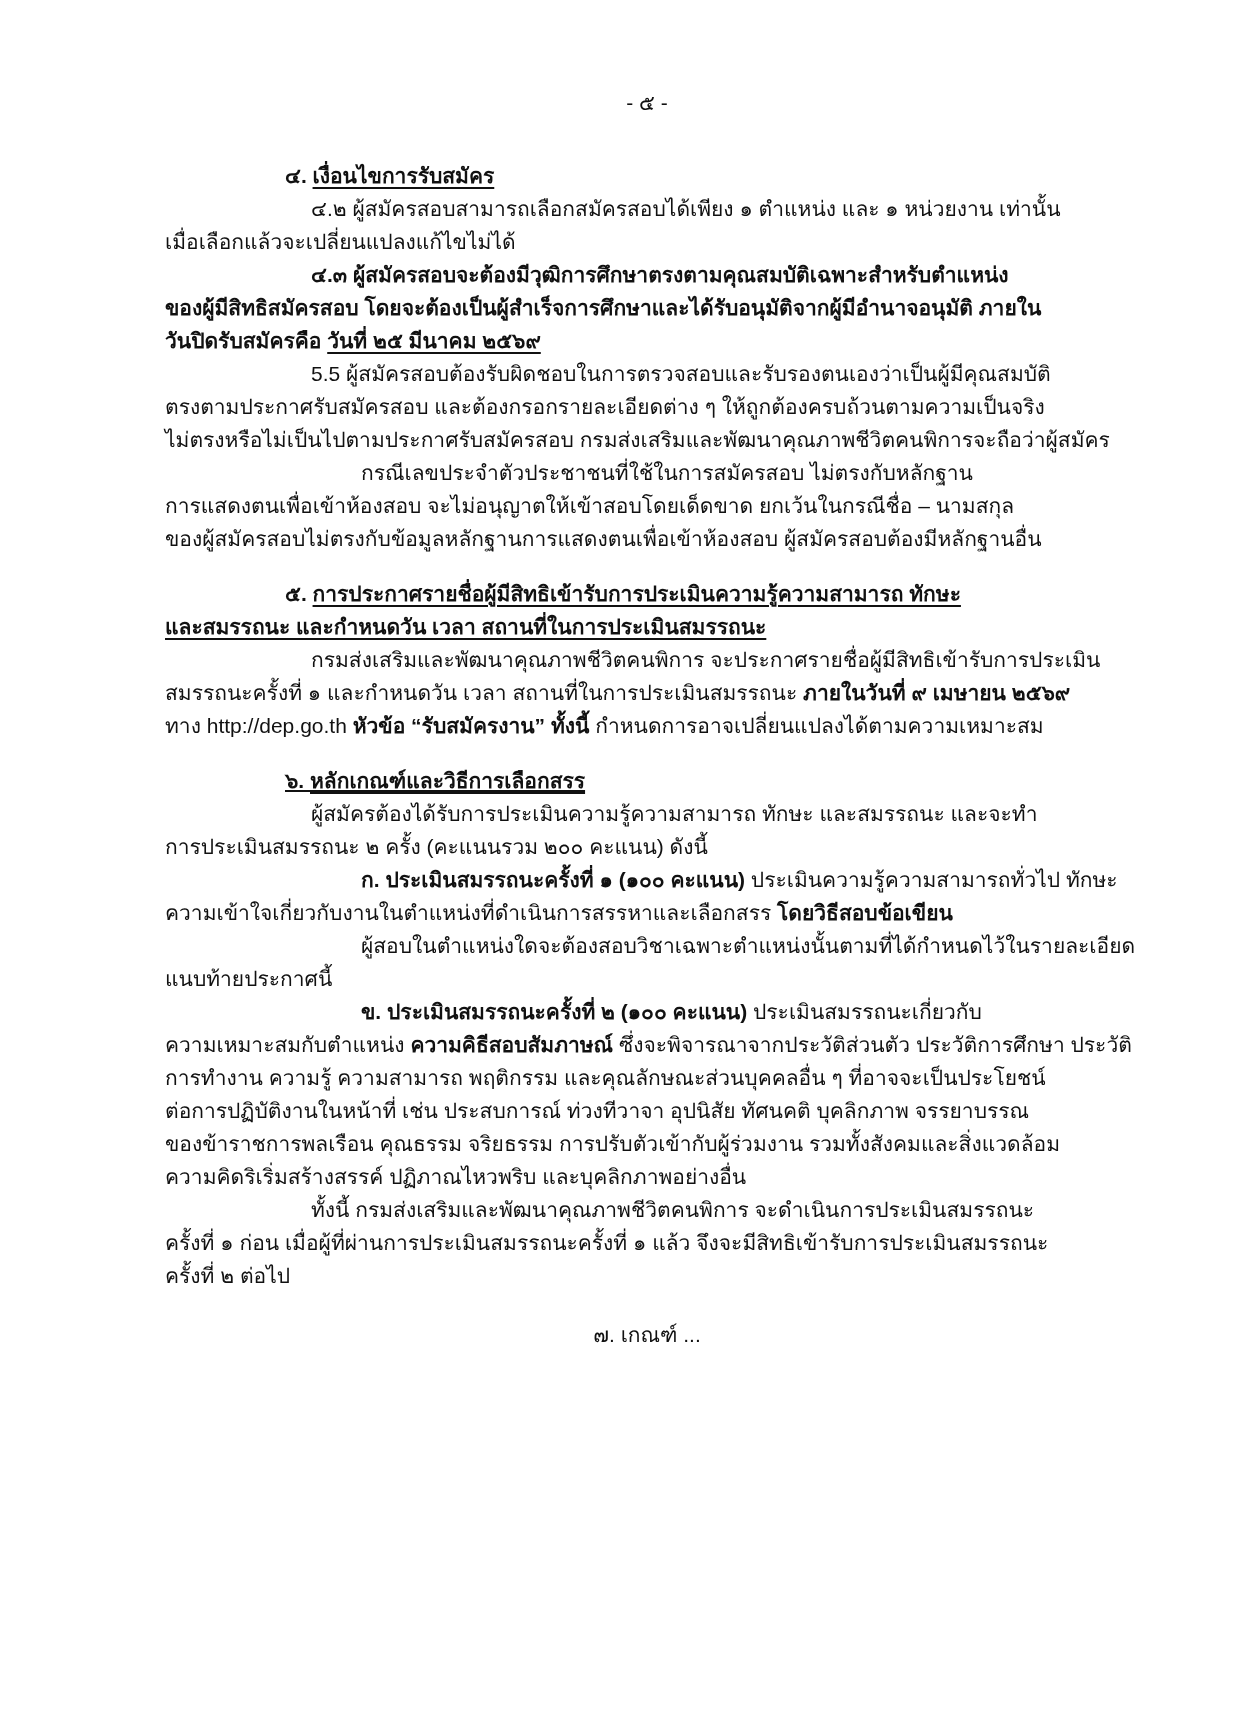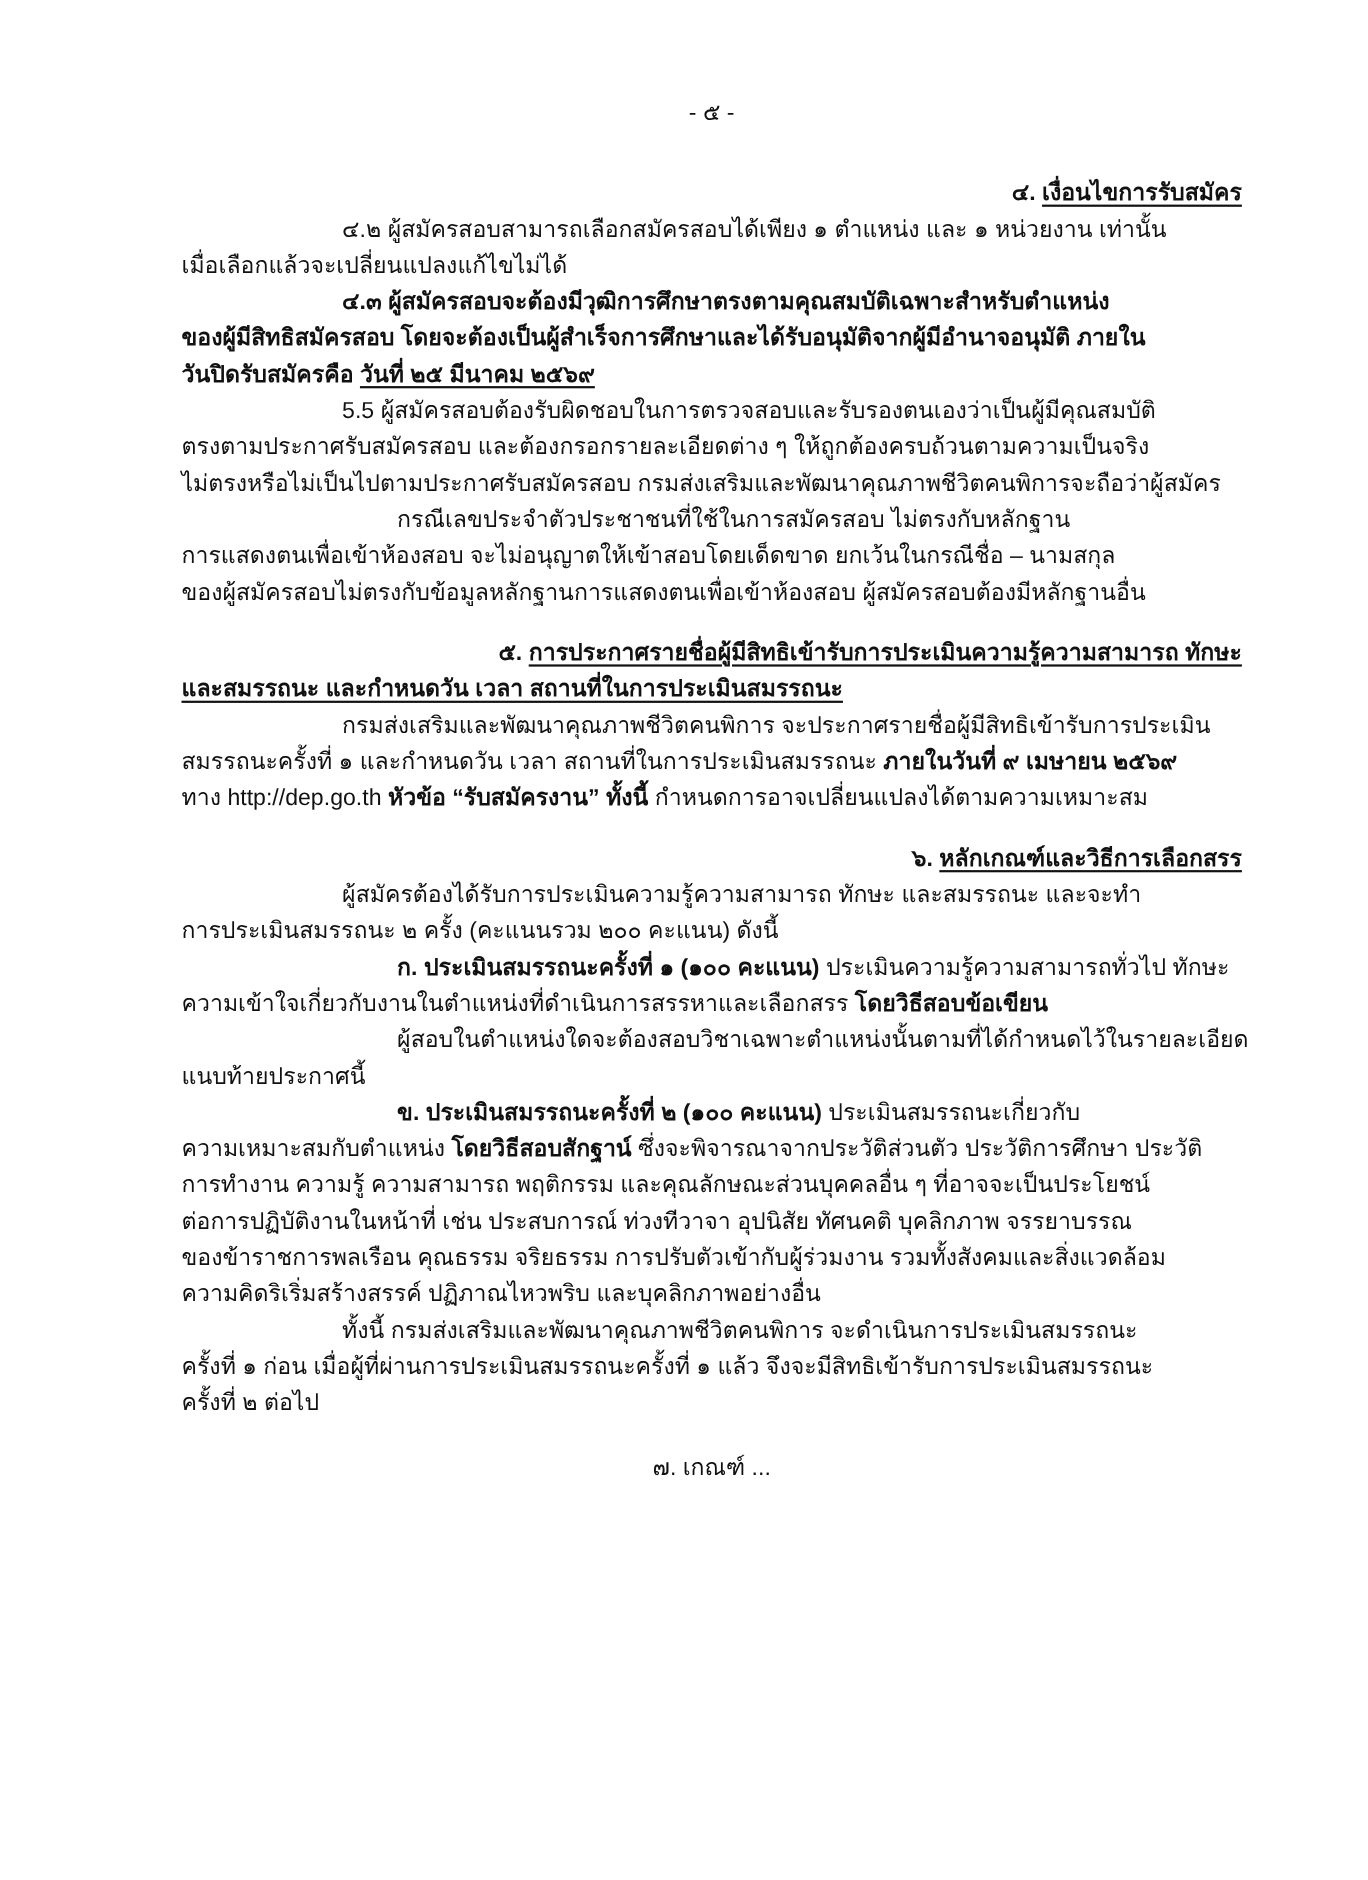--- a/index.html
+++ b/index.html
@@ -20,21 +20,21 @@
     line-height:33px;
     margin-bottom:40px;
     font-weight:400;
   }
   .doc .line{
     font-size:21px;
     line-height:33px;
     white-space:nowrap;
   }
   .ind-none{padding-left:0;}
-  .ind-h{padding-left:120px;text-align:right;}
+  .ind-h{padding-left:120px;}
   .ind-p1{padding-left:146px;}
   .ind-p2{padding-left:196px;}
   .align-right{text-align:center;}
   .seg-b{font-weight:700;}
   .seg-u{text-decoration:underline;text-underline-offset:4px;}
 </style>
 </head>
 <body>
 
 <div class="page">
@@ -50,29 +50,29 @@
       <div class="line ind-none"><span class="">ตรงตามประกาศรับสมัครสอบ และต้องกรอกรายละเอียดต่าง ๆ ให้ถูกต้องครบถ้วนตามความเป็นจริง</span></div>
       <div class="line ind-none"><span class="">ไม่ตรงหรือไม่เป็นไปตามประกาศรับสมัครสอบ กรมส่งเสริมและพัฒนาคุณภาพชีวิตคนพิการจะถือว่าผู้สมัคร</span></div>
       <div class="line ind-p2"><span class="">กรณีเลขประจำตัวประชาชนที่ใช้ในการสมัครสอบ ไม่ตรงกับหลักฐาน</span></div>
       <div class="line ind-none"><span class="">การแสดงตนเพื่อเข้าห้องสอบ จะไม่อนุญาตให้เข้าสอบโดยเด็ดขาด ยกเว้นในกรณีชื่อ – นามสกุล</span></div>
       <div class="line ind-none"><span class="">ของผู้สมัครสอบไม่ตรงกับข้อมูลหลักฐานการแสดงตนเพื่อเข้าห้องสอบ ผู้สมัครสอบต้องมีหลักฐานอื่น</span></div>
       <div class="line ind-h" style="margin-top: 22px;"><span class="seg-b">๕. </span><span class="seg-b seg-u">การประกาศรายชื่อผู้มีสิทธิเข้ารับการประเมินความรู้ความสามารถ ทักษะ</span></div>
       <div class="line ind-none"><span class="seg-b seg-u">และสมรรถนะ และกำหนดวัน เวลา สถานที่ในการประเมินสมรรถนะ</span></div>
       <div class="line ind-p1"><span class="">กรมส่งเสริมและพัฒนาคุณภาพชีวิตคนพิการ จะประกาศรายชื่อผู้มีสิทธิเข้ารับการประเมิน</span></div>
       <div class="line ind-none"><span class="">สมรรถนะครั้งที่ ๑ และกำหนดวัน เวลา สถานที่ในการประเมินสมรรถนะ </span><span class="seg-b">ภายในวันที่ ๙ เมษายน ๒๕๖๙</span></div>
       <div class="line ind-none"><span class="">ทาง http://dep.go.th </span><span class="seg-b">หัวข้อ</span><span class="seg-b"> “รับสมัครงาน” </span><span class="seg-b">ทั้งนี้</span><span class=""> กำหนดการอาจเปลี่ยนแปลงได้ตามความเหมาะสม</span></div>
-      <div class="line ind-h" style="margin-top: 22px;"><span class="seg-b">๖. </span><span class="seg-b seg-u">หลักเกณฑ์และวิธีการเลือกสรร</span></div>
+      <div class="line ind-h" style="margin-top: 22px; text-decoration: underline;"><span class="seg-b">๖. </span><span class="seg-b seg-u">หลักเกณฑ์และวิธีการเลือกสรร</span></div>
       <div class="line ind-p1"><span class="">ผู้สมัครต้องได้รับการประเมินความรู้ความสามารถ ทักษะ และสมรรถนะ และจะทำ</span></div>
       <div class="line ind-none"><span class="">การประเมินสมรรถนะ ๒ ครั้ง (คะแนนรวม ๒๐๐ คะแนน) ดังนี้</span></div>
       <div class="line ind-p2"><span class="seg-b">ก. ประเมินสมรรถนะครั้งที่ ๑ (๑๐๐ คะแนน)</span><span class=""> ประเมินความรู้ความสามารถทั่วไป ทักษะ</span></div>
       <div class="line ind-none"><span class="">ความเข้าใจเกี่ยวกับงานในตำแหน่งที่ดำเนินการสรรหาและเลือกสรร </span><span class="seg-b">โดยวิธีสอบข้อเขียน</span></div>
       <div class="line ind-p2"><span class="">ผู้สอบในตำแหน่งใดจะต้องสอบวิชาเฉพาะตำแหน่งนั้นตามที่ได้กำหนดไว้ในรายละเอียด</span></div>
       <div class="line ind-none"><span class="">แนบท้ายประกาศนี้</span></div>
       <div class="line ind-p2"><span class="seg-b">ข. ประเมินสมรรถนะครั้งที่ ๒ (๑๐๐ คะแนน)</span><span class=""> ประเมินสมรรถนะเกี่ยวกับ</span></div>
-      <div class="line ind-none"><span class="">ความเหมาะสมกับตำแหน่ง </span><span class="seg-b">โดยวิธีสอบสักฐาน์</span><span class=""> ซึ่งจะพิจารณาจากประวัติส่วนตัว ประวัติการศึกษา ประวัติ</span></div>
+      <div class="line ind-none"><span class="">ความเหมาะสมกับตำแหน่ง </span><span class="seg-b">ความคิธีสอบสัมภาษณ์</span><span class=""> ซึ่งจะพิจารณาจากประวัติส่วนตัว ประวัติการศึกษา ประวัติ</span></div>
       <div class="line ind-none"><span class="">การทำงาน ความรู้ ความสามารถ พฤติกรรม และคุณลักษณะส่วนบุคคลอื่น ๆ ที่อาจจะเป็นประโยชน์</span></div>
       <div class="line ind-none"><span class="">ต่อการปฏิบัติงานในหน้าที่ เช่น ประสบการณ์ ท่วงทีวาจา อุปนิสัย ทัศนคติ บุคลิกภาพ จรรยาบรรณ</span></div>
       <div class="line ind-none"><span class="">ของข้าราชการพลเรือน คุณธรรม จริยธรรม การปรับตัวเข้ากับผู้ร่วมงาน รวมทั้งสังคมและสิ่งแวดล้อม</span></div>
       <div class="line ind-none"><span class="">ความคิดริเริ่มสร้างสรรค์ ปฏิภาณไหวพริบ และบุคลิกภาพอย่างอื่น</span></div>
       <div class="line ind-p1"><span class="">ทั้งนี้ กรมส่งเสริมและพัฒนาคุณภาพชีวิตคนพิการ จะดำเนินการประเมินสมรรถนะ</span></div>
       <div class="line ind-none"><span class="">ครั้งที่ ๑ ก่อน เมื่อผู้ที่ผ่านการประเมินสมรรถนะครั้งที่ ๑ แล้ว จึงจะมีสิทธิเข้ารับการประเมินสมรรถนะ</span></div>
       <div class="line ind-none"><span class="">ครั้งที่ ๒ ต่อไป</span></div>
       <div class="line ind-none align-right" style="margin-top: 26px;"><span class="">๗. เกณฑ์ ...</span></div>
     </div>
 </div>

